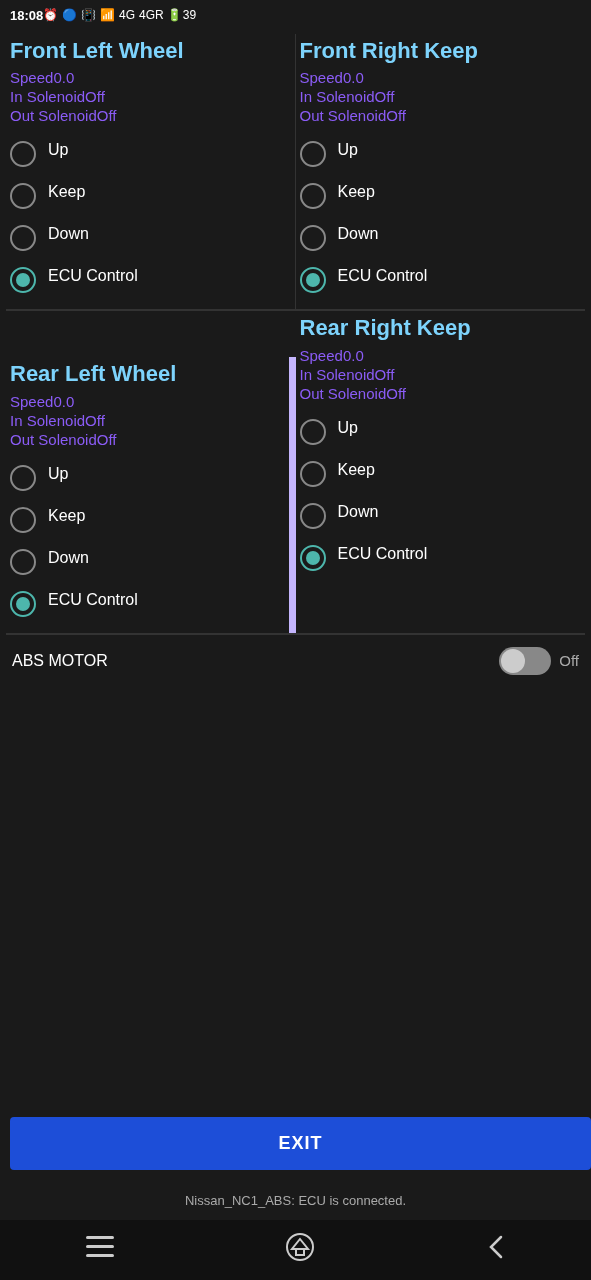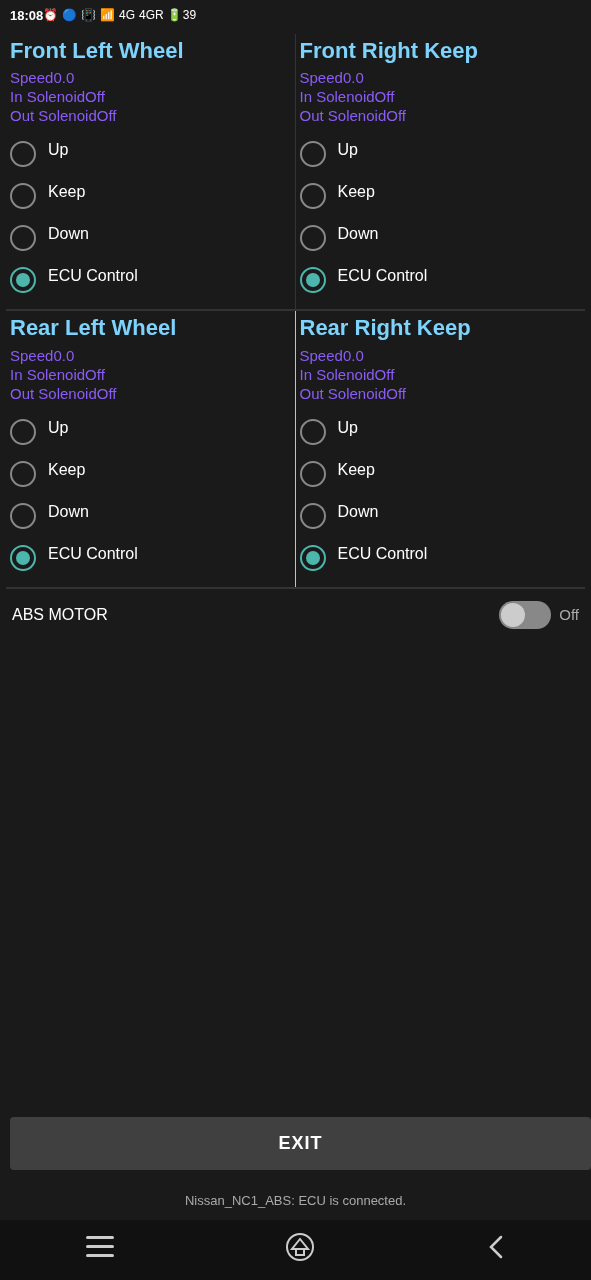--- a/index.html
+++ b/index.html
@@ -138,21 +138,21 @@
     .toggle-value {
       font-size: 15px;
       color: #aaa;
     }
 
     .exit-button {
       position: absolute;
       bottom: 110px;
       left: 10px;
       right: 0;
-      background: #404040;
+      background: #1d4ed8;
       color: #ffffff;
       font-size: 18px;
       font-weight: bold;
       text-align: center;
       padding: 16px;
       border-radius: 4px;
       cursor: pointer;
       letter-spacing: 1px;
     }
 
@@ -279,21 +279,21 @@
         </div>
       </div>
     </div>
 
   </div>
 
   <div class="section-divider"></div>
 
   <div class="wheels-grid">
 
-    <div class="wheel-section" style="border-right: 1px solid #c4b5fd;">
+    <div class="wheel-section" style="border-right: 7px solid #c4b5fd; margin-top: 46px;">
       <div class="wheel-title">Rear Left Wheel</div>
       <div class="wheel-stat">
         <span>Speed</span>
         <span>0.0</span>
       </div>
       <div class="wheel-stat">
         <span>In Solenoid</span>
         <span>Off</span>
       </div>
       <div class="wheel-stat">

